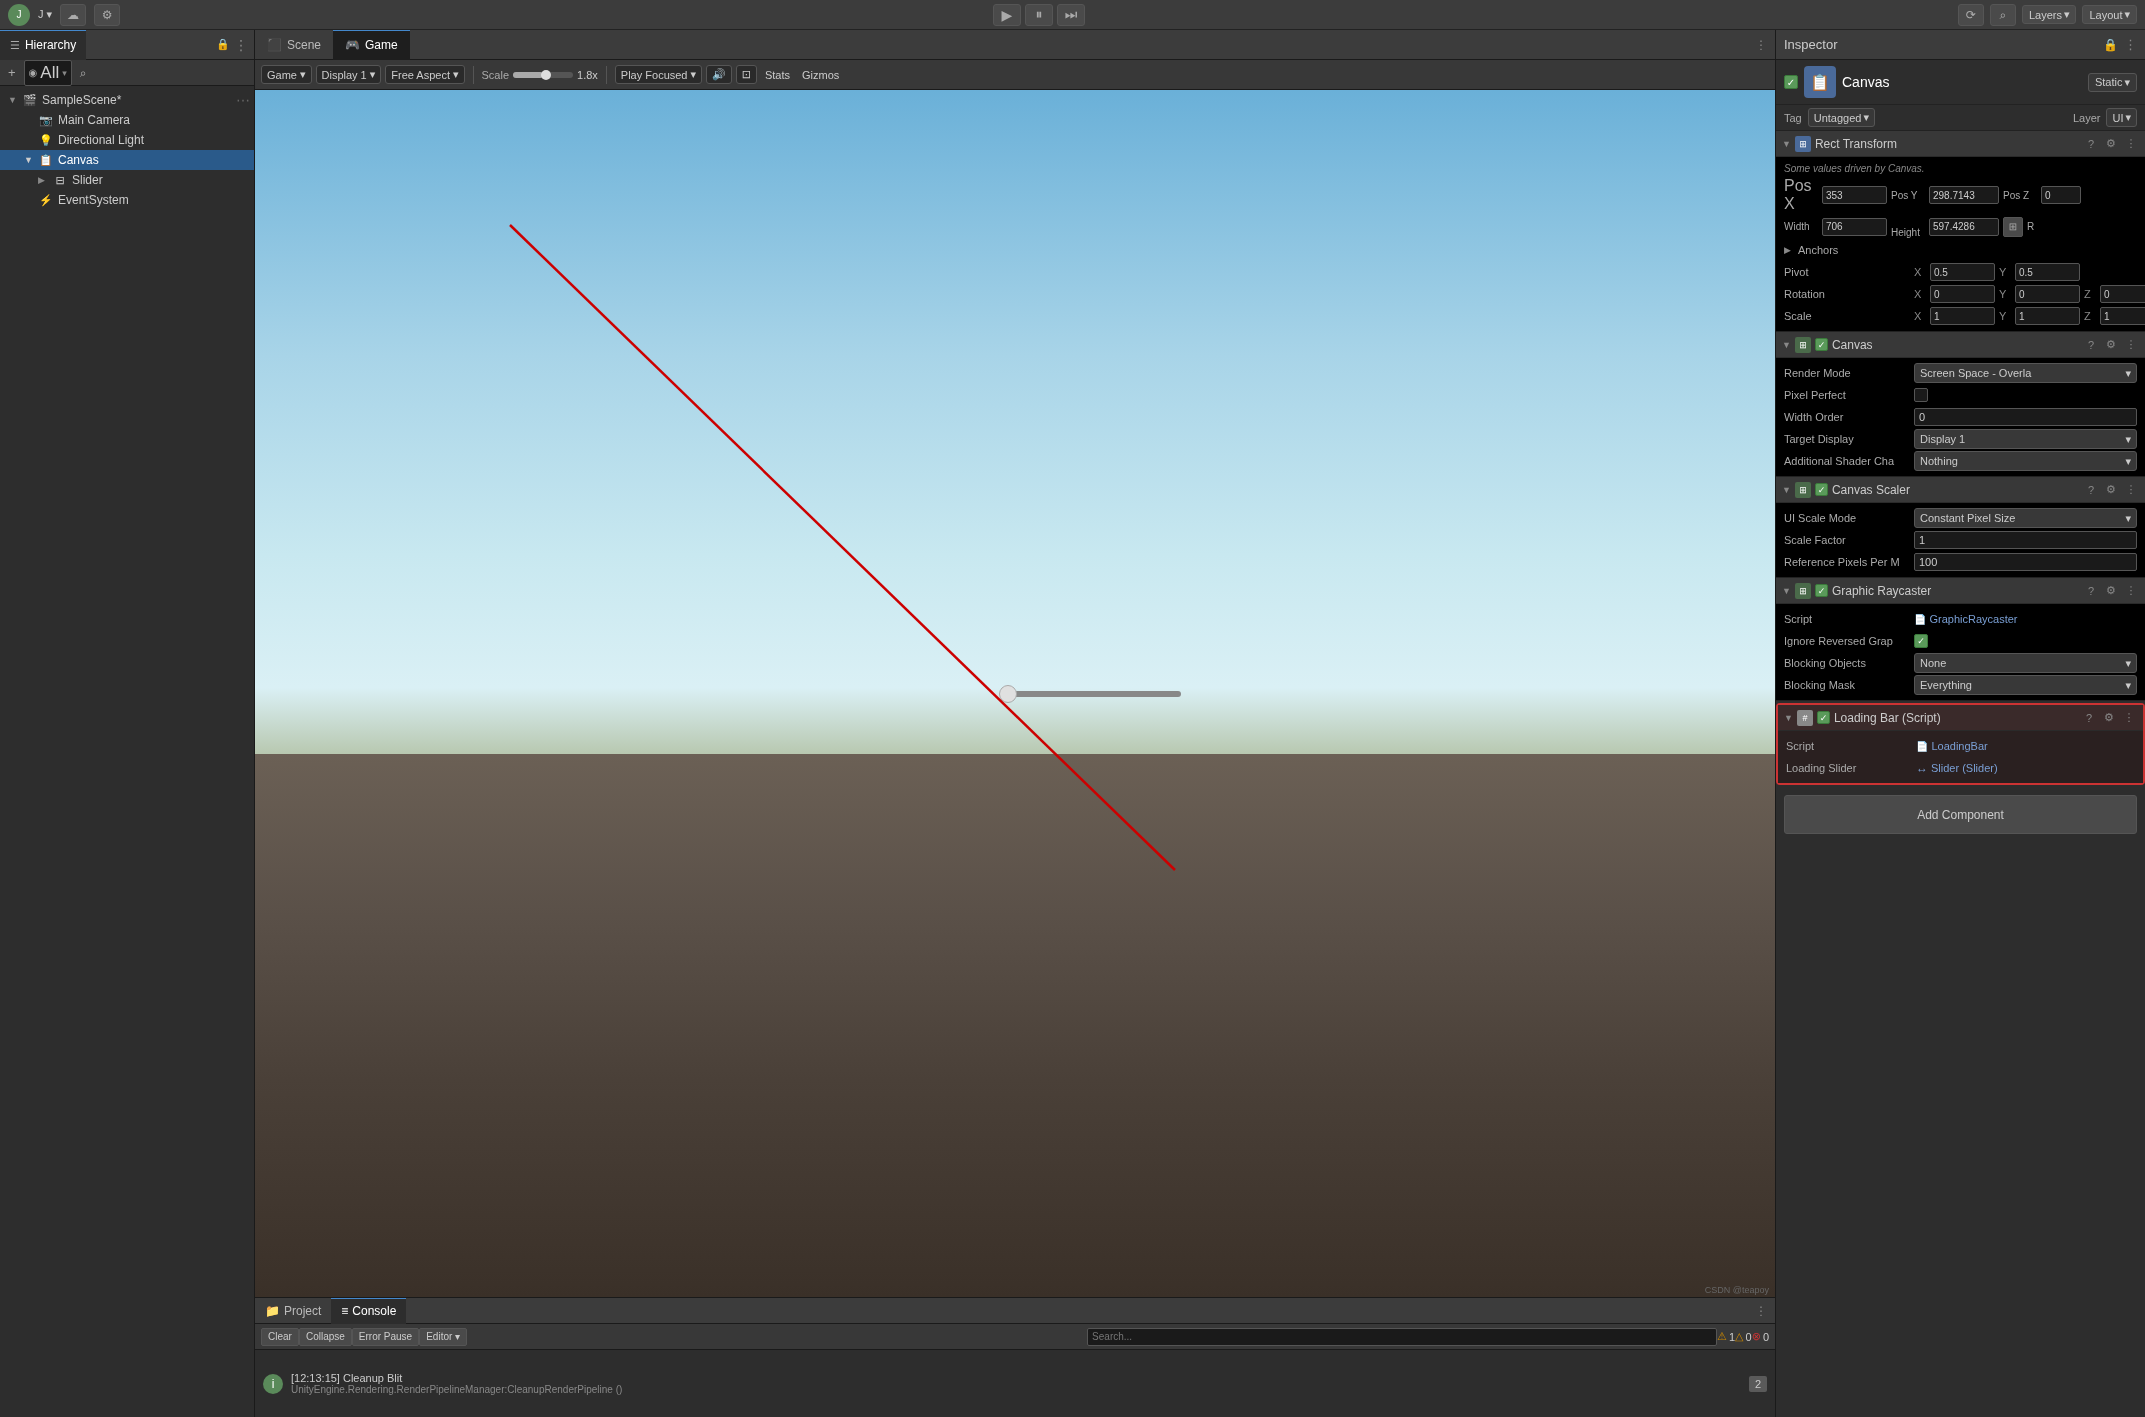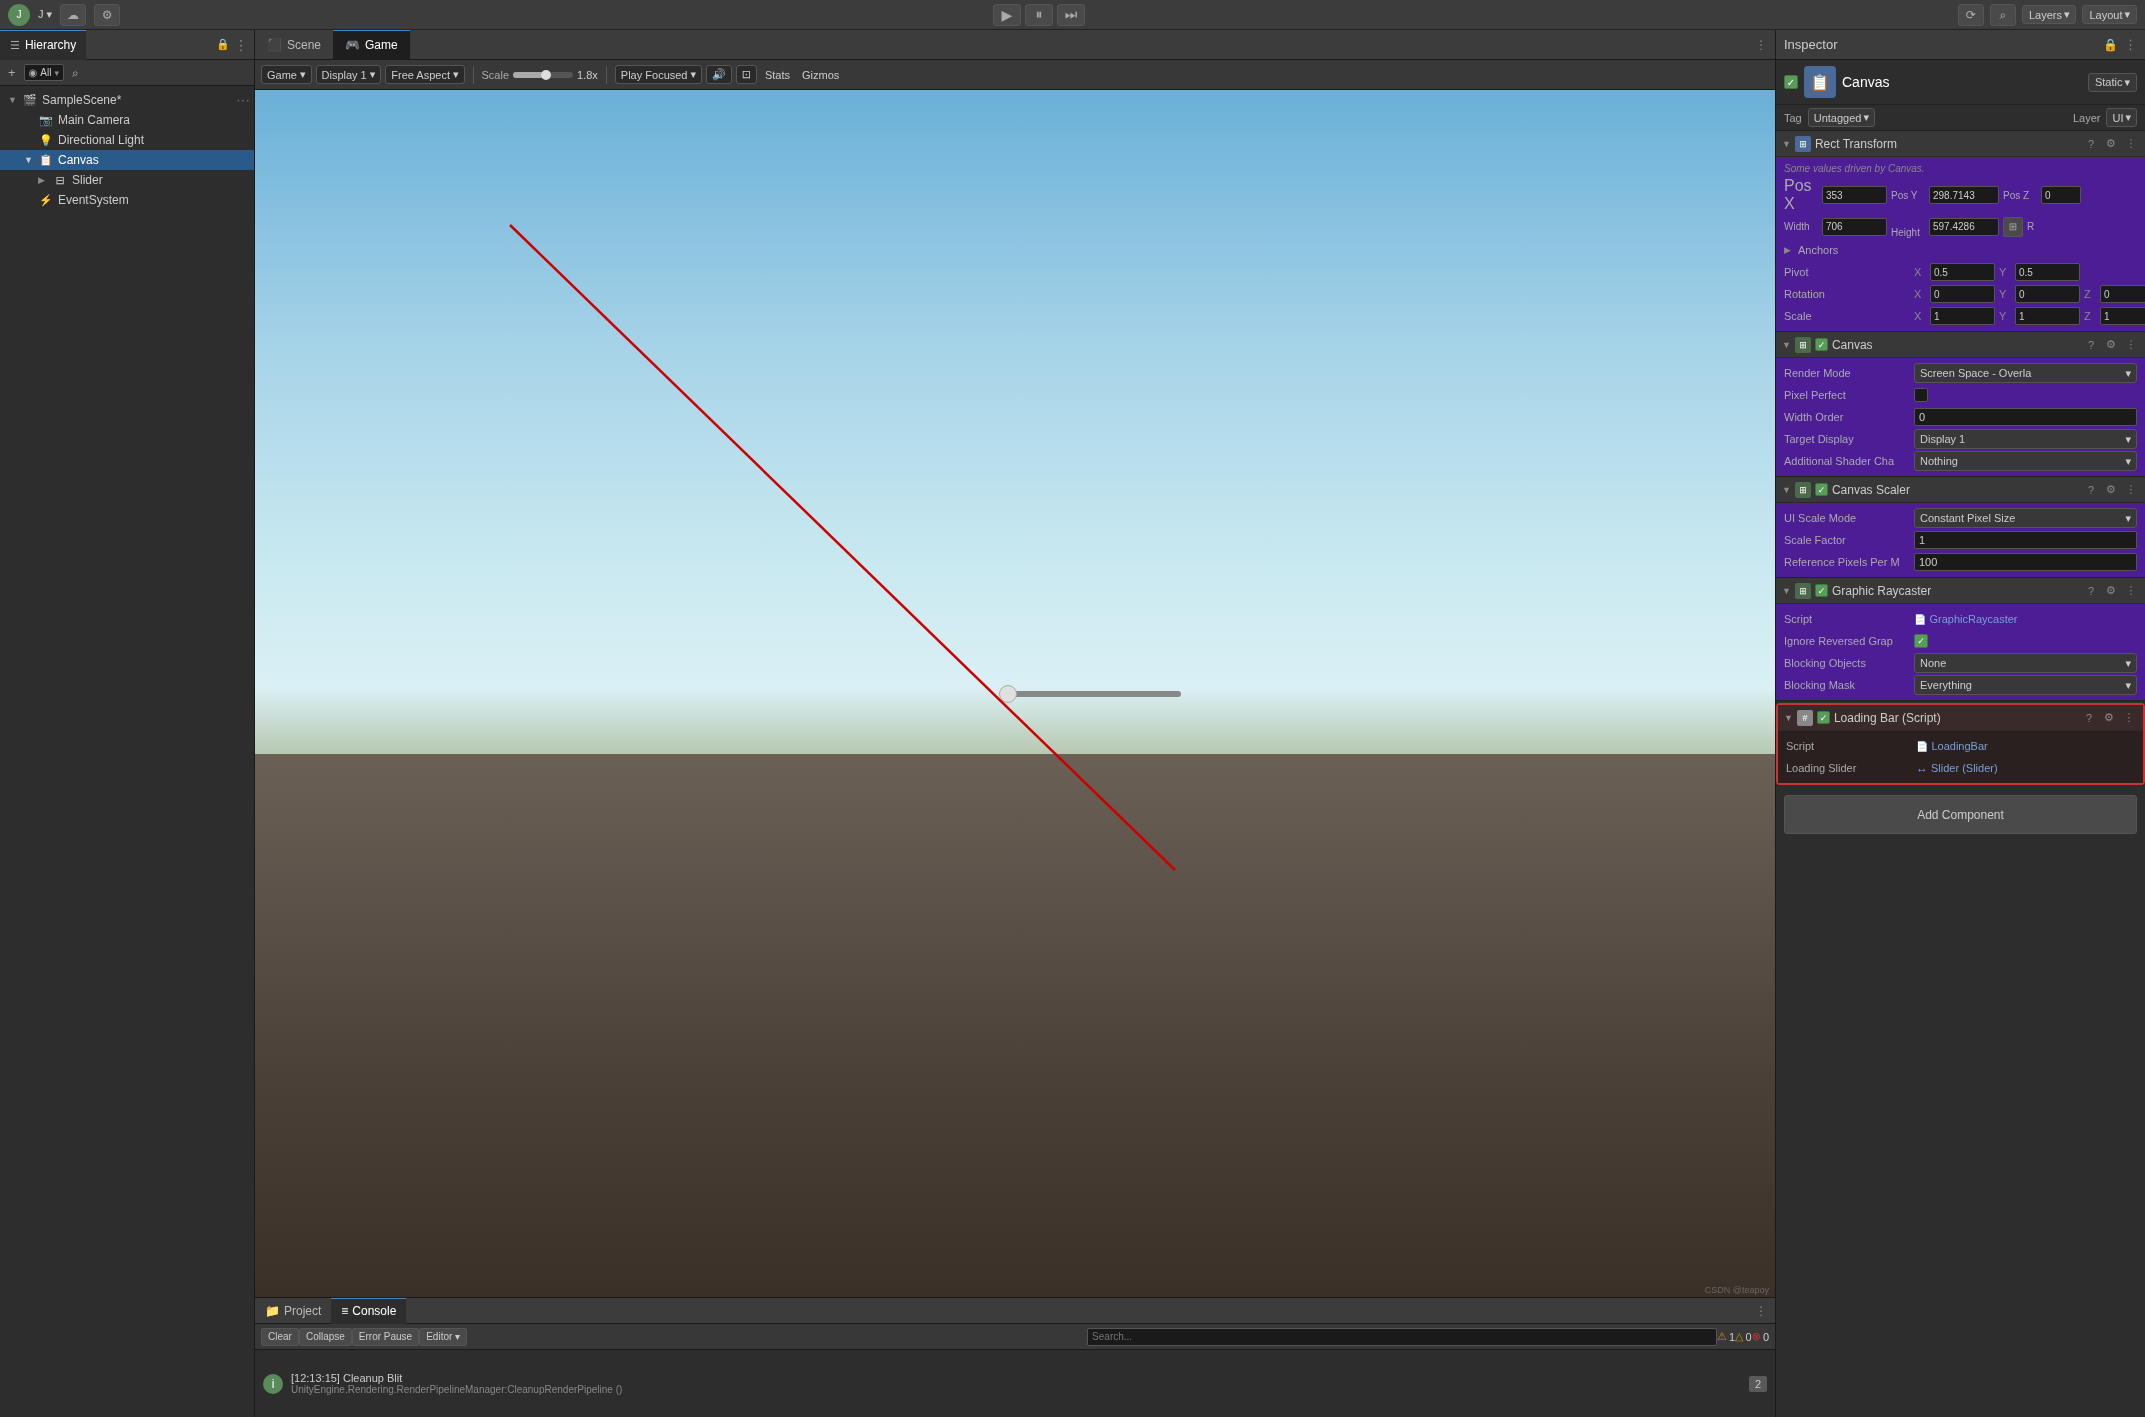--- a/index.html
+++ b/index.html
@@ -487,21 +487,21 @@
       display: flex;
       gap: 4px;
     }
     .comp-action-btn {
       width: 16px; height: 16px;
       display: flex; align-items: center; justify-content: center;
       color: #888; font-size: 11px; cursor: pointer;
     }
     .component-body {
       padding: 4px 8px;
-      background: #4c1d95;
+      background: #000000;
     }
     .prop-row {
       display: flex;
       align-items: center;
       min-height: 22px;
       padding: 1px 0;
     }
     .prop-label {
       width: 130px;
       font-size: 11px;
@@ -692,21 +692,21 @@
       </div>
       <div style="margin-left:auto;display:flex;align-items:center;padding:0 6px;gap:4px;">
         <span style="color:#888;font-size:11px;">🔒</span>
         <span style="color:#888;font-size:14px;">⋮</span>
       </div>
     </div>
     <div class="panel-toolbar">
       <div class="toolbar-btn" style="font-size:13px;">+</div>
       <div style="display:flex;align-items:center;gap:3px;padding:2px 4px;background:#1a1a1a;border:1px solid #555;border-radius:2px;cursor:pointer;">
         <span style="font-size:10px;color:#aaa;">◉</span>
-        <span style="font-size:10px;color:#ccc;">All</span>
+        <span style="font-size:17px;color:#ccc;">All</span>
         <span style="font-size:9px;color:#888;">▾</span>
       </div>
       <div class="toolbar-btn" style="font-size:12px;">⌕</div>
     </div>
     <div class="hierarchy-content">
 
       <div class="hierarchy-item">
         <span class="hierarchy-arrow">▼</span>
         <span class="hierarchy-icon">🎬</span>
         <span>SampleScene*</span>

